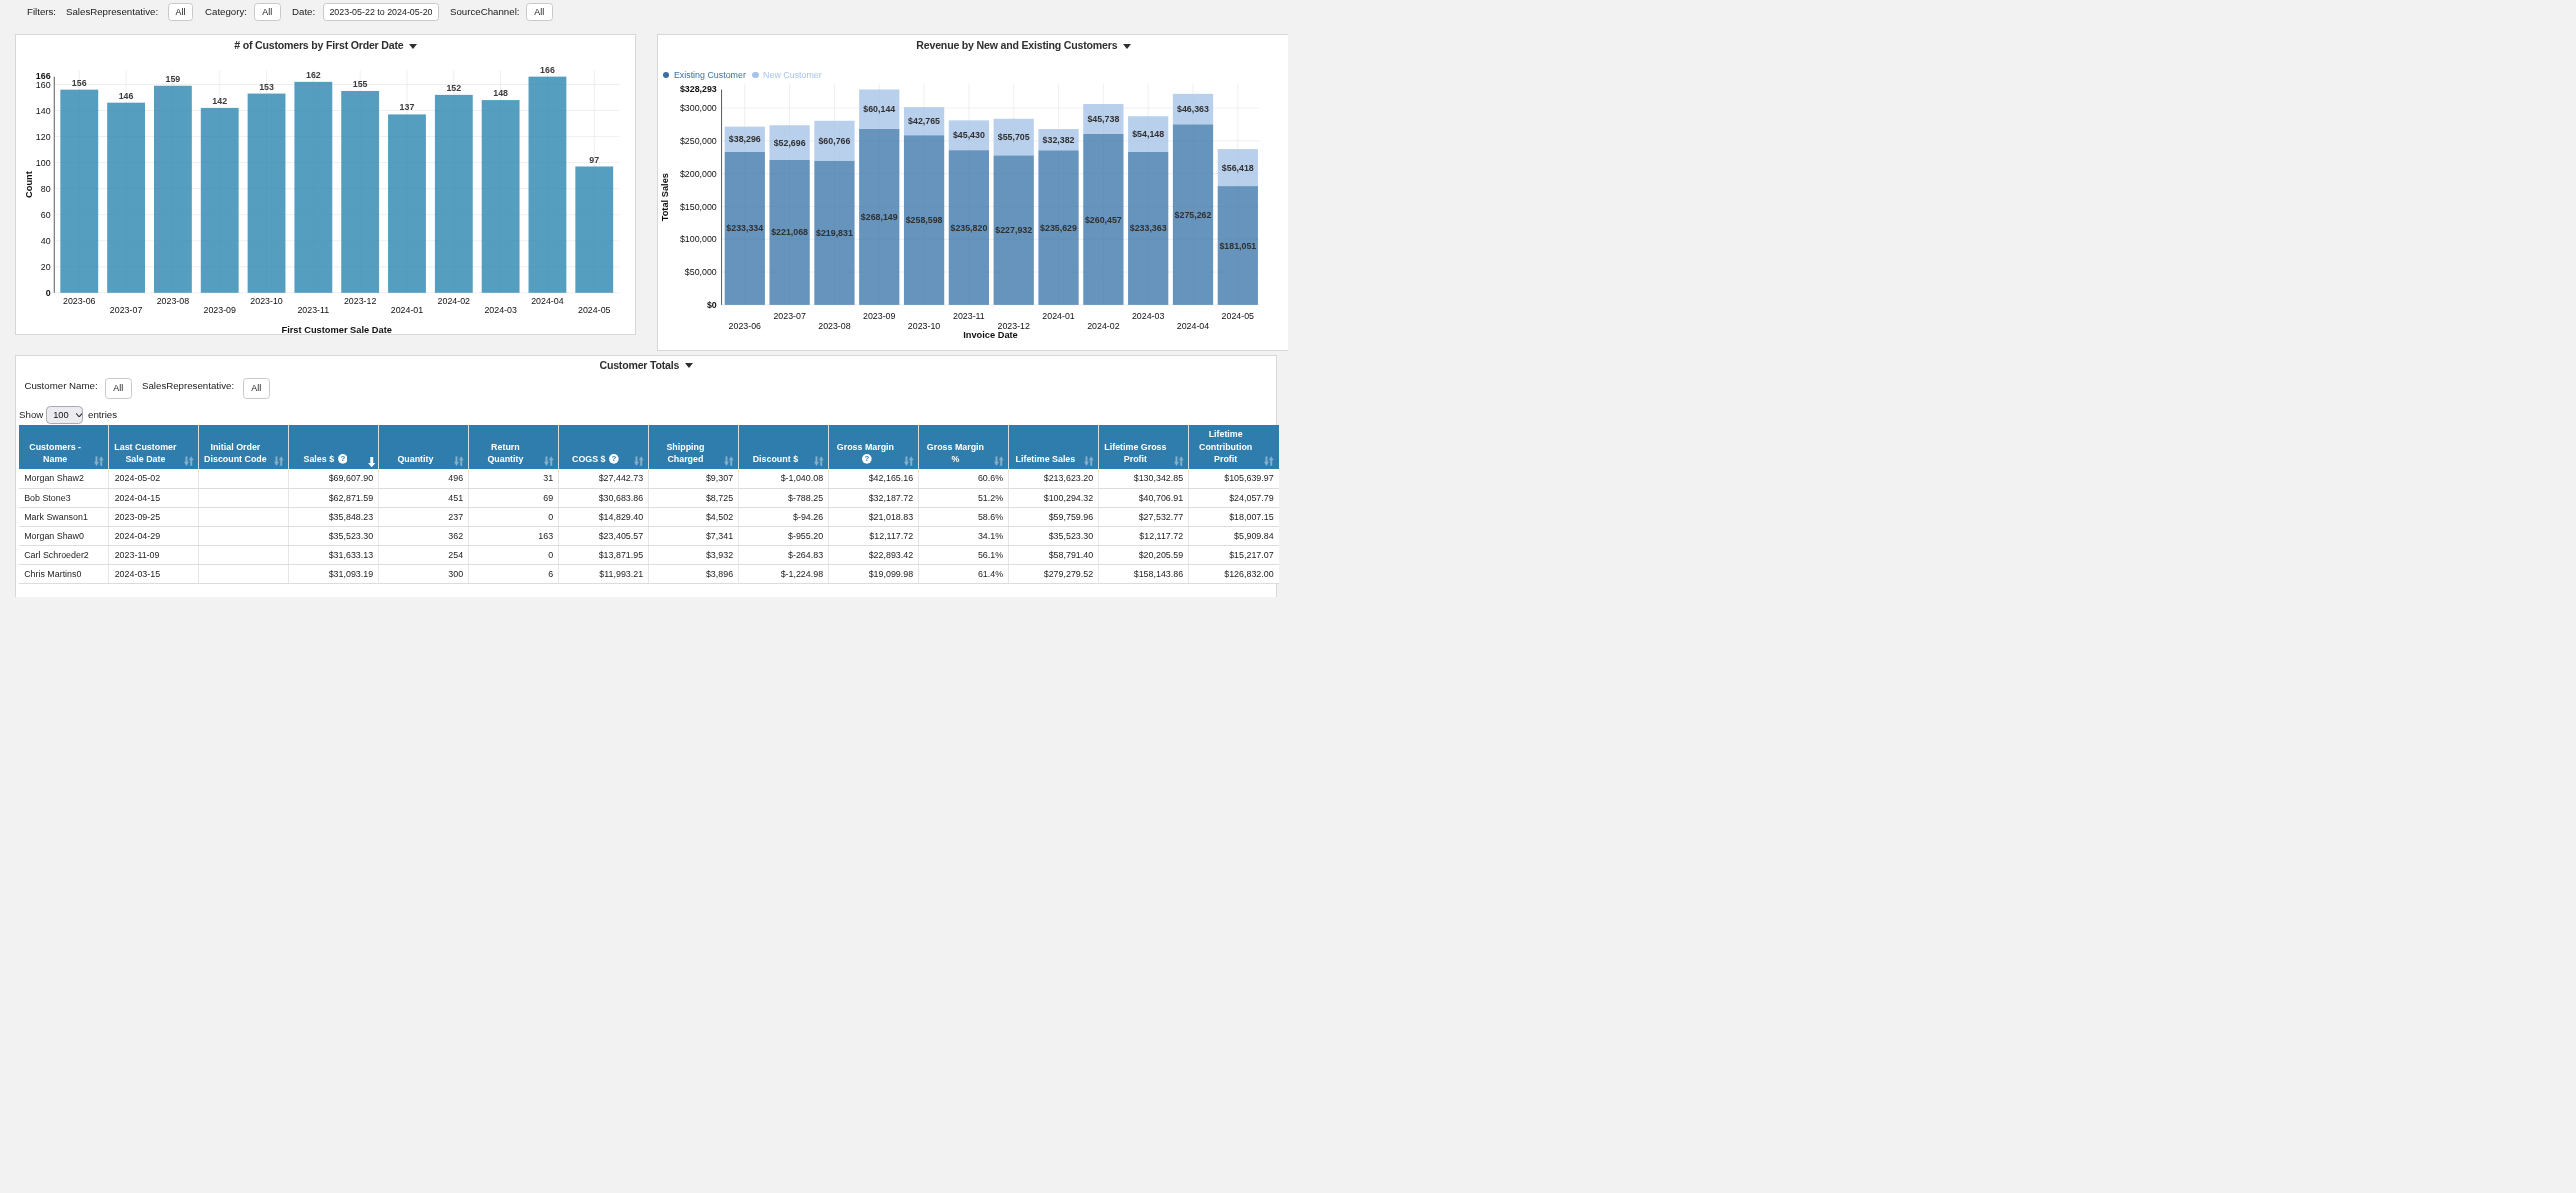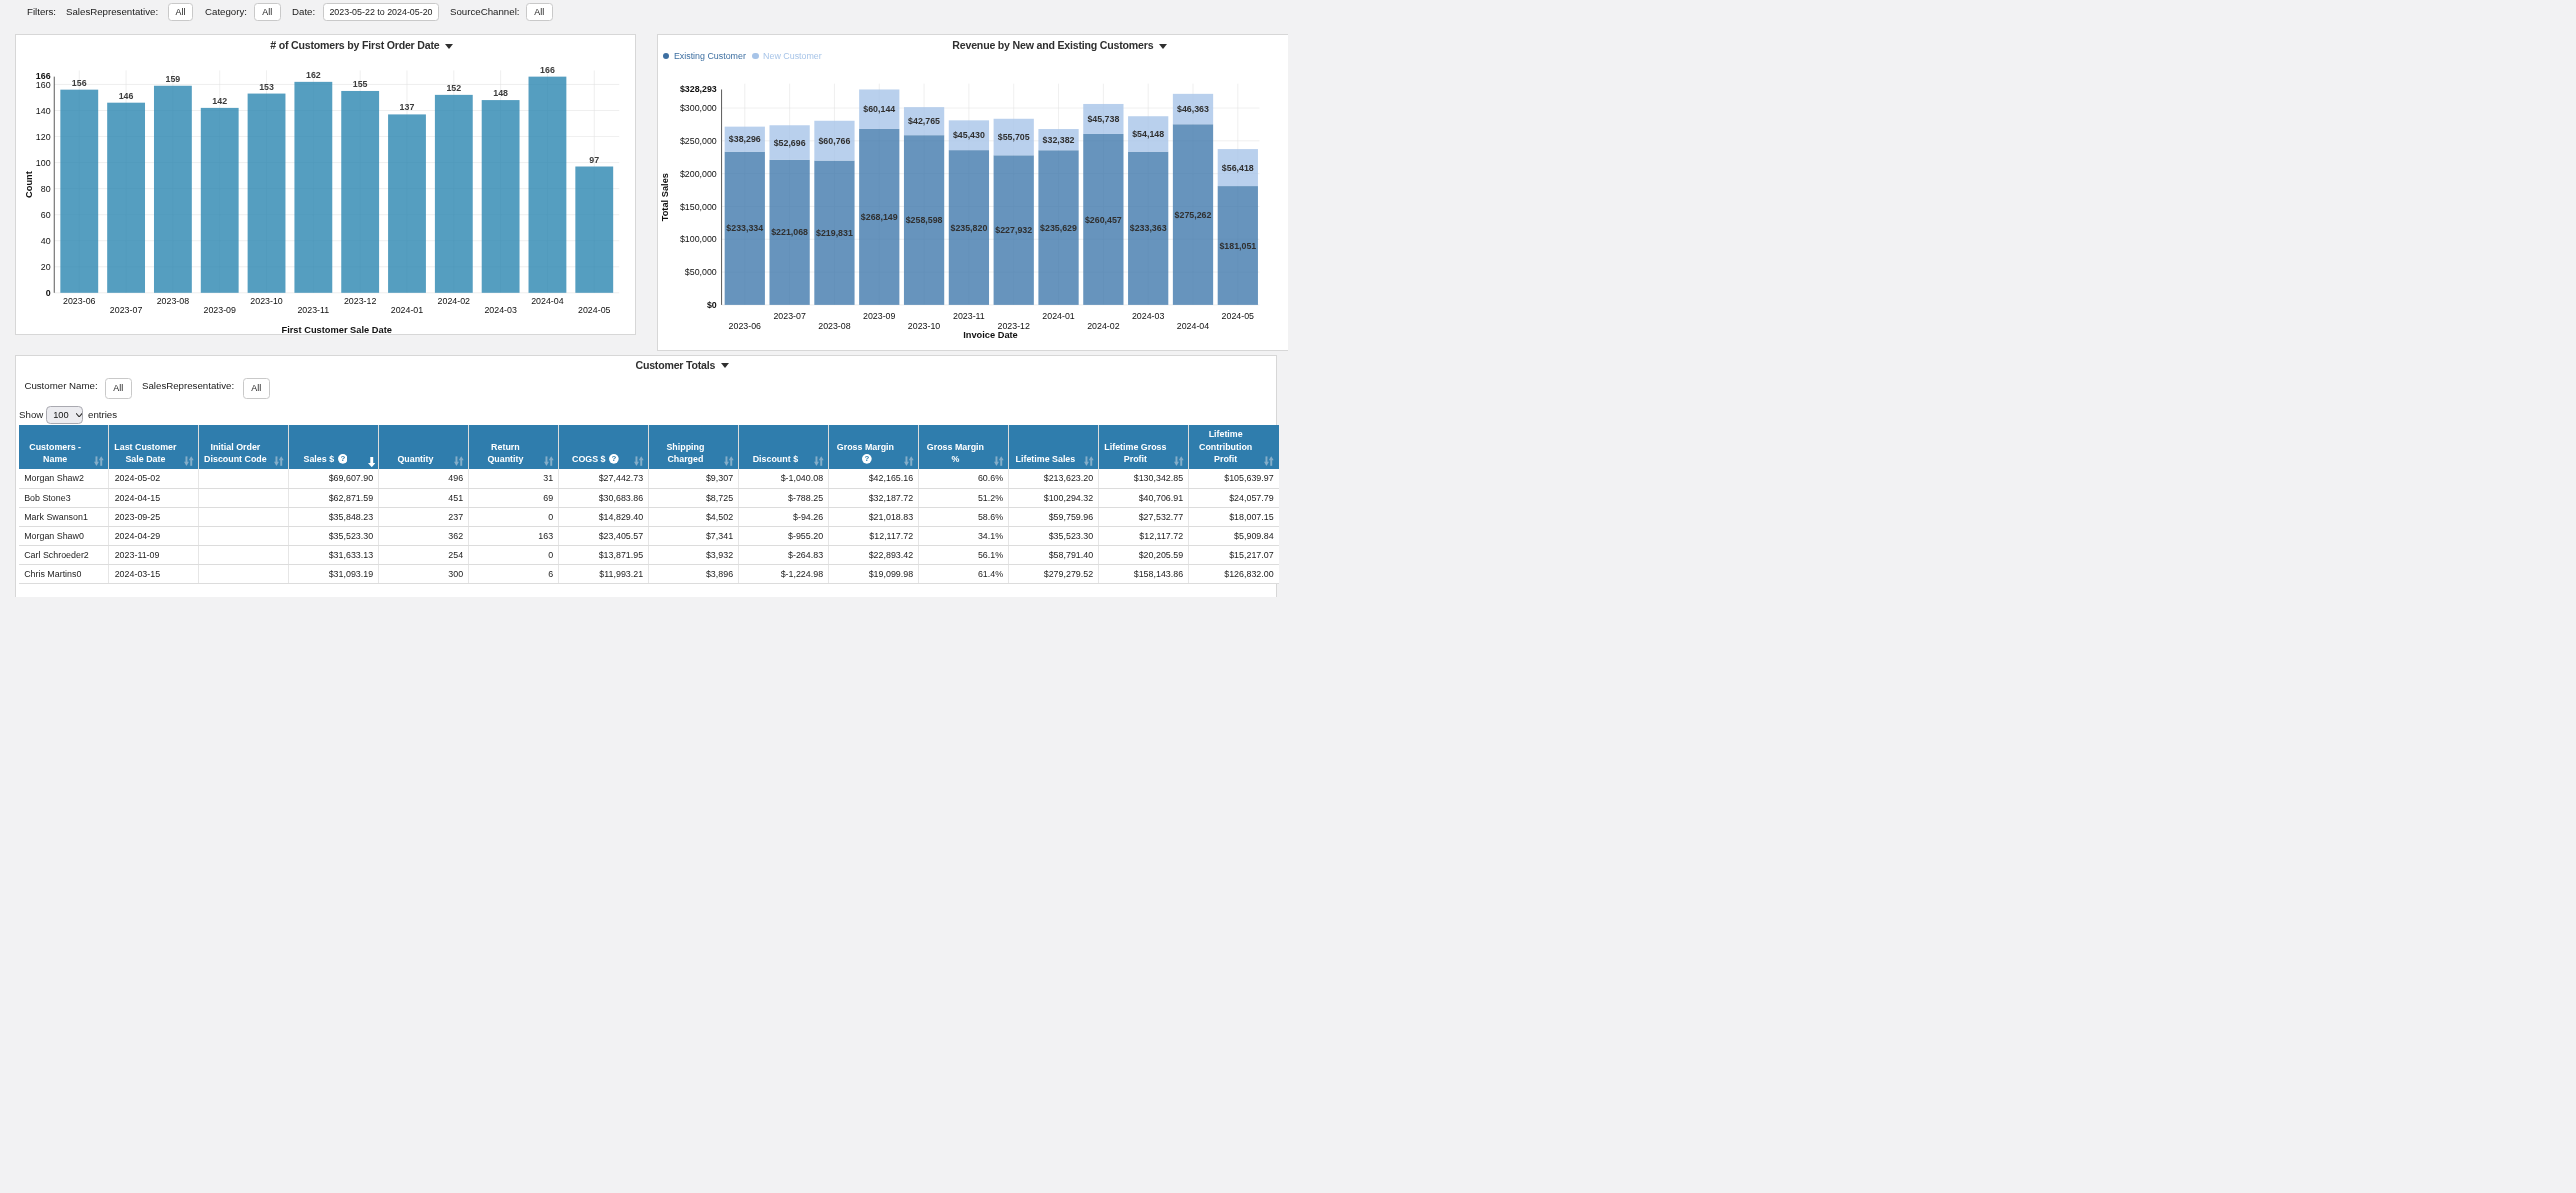--- a/index.html
+++ b/index.html
@@ -1,17 +1,17 @@
 <!DOCTYPE html>
 <html style="font-size:14px"><head><meta charset="utf-8"><style>
 * { margin:0; padding:0; box-sizing:border-box; }
 html,body { width:1288px; height:597px; overflow:hidden; background:#f2f2f3;
   font-family:"Liberation Sans",sans-serif; position:relative; }
 .abs { position:absolute; }
-.card { position:absolute; background:#fff; border:0.9px solid #d7d7d7;padding-left:36px; }
+.card { position:absolute; background:#fff; border:0.9px solid #d7d7d7; }
 .btn { position:absolute; height:18px; background:#fff; border:0.9px solid #c9c9c9; border-radius:3.5px;
    font-size:8.9px; color:#1a1a1a; display:flex; align-items:center; justify-content:center; }
 .flab { position:absolute; top:6.2px; font-size:9.7px; color:#1a1a1a; }
 .ctitle { position:absolute; width:100%; top:4.4px; text-align:center; font-size:10.6px; font-weight:bold;
    color:#2f2f2f; letter-spacing:-0.2px; }
 .caret { display:inline-block; width:0; height:0; border-left:4.9px solid transparent;
    border-right:4.9px solid transparent; border-top:5.3px solid #2f2f2f; vertical-align:0.9px; margin-left:5.3px; }
 .dt { border-collapse:collapse; table-layout:fixed; width:1255px; position:absolute; left:2.9px; top:69px; }
 .dt th { position:relative; width:90px; background:#2f7dad; color:#fff; font-size:8.9px; font-weight:bold;
    height:44px; text-align:center; vertical-align:bottom; padding:0 17px 3.5px 0; border-right:1.3px solid #dcdcdc;
@@ -107,21 +107,21 @@
 <text x="494.60" y="303.80" font-size="10" fill="#111" text-anchor="middle">2024-02</text>
 <text x="547.50" y="314.55" font-size="10" fill="#111" text-anchor="middle">2024-03</text>
 <text x="600.40" y="303.80" font-size="10" fill="#111" text-anchor="middle">2024-04</text>
 <text x="653.30" y="314.55" font-size="10" fill="#111" text-anchor="middle">2024-05</text>
 <text x="362.3" y="337" font-size="10.5" font-weight="bold" fill="#111" text-anchor="middle">First Customer Sale Date</text>
 </svg>
 </div>
 
 <div class="card" style="left:657px;top:34px;width:733px;height:317px">
   <div class="ctitle">Revenue by New and Existing Customers<span class="caret"></span></div>
-  <div class="abs" style="left:5.3px;top:16px;font-size:8.9px;color:#3d6fa1;display:flex;align-items:center">
+  <div class="abs" style="left:5.3px;top:35px;font-size:8.9px;color:#3d6fa1;display:flex;align-items:center">
     <span style="width:6.2px;height:6.2px;border-radius:50%;background:#3d6fa1;display:inline-block;margin-right:4.4px"></span>Existing Customer
     <span style="width:6.2px;height:6.2px;border-radius:50%;background:#a7c4e8;display:inline-block;margin:0 4.4px 0 6.6px"></span><span style="color:#a7c4e8">New Customer</span>
   </div>
   <svg width="621" height="317" viewBox="0 0 701.0 358.3" style="position:absolute;left:0;top:0">
 <line x1="97.65" y1="55" x2="97.65" y2="305.05" stroke="#e0e0e0" stroke-width="0.6"></line>
 <line x1="148.31" y1="55" x2="148.31" y2="305.05" stroke="#e0e0e0" stroke-width="0.6"></line>
 <line x1="198.97" y1="55" x2="198.97" y2="305.05" stroke="#e0e0e0" stroke-width="0.6"></line>
 <line x1="249.63" y1="55" x2="249.63" y2="305.05" stroke="#e0e0e0" stroke-width="0.6"></line>
 <line x1="300.29" y1="55" x2="300.29" y2="305.05" stroke="#e0e0e0" stroke-width="0.6"></line>
 <line x1="350.95" y1="55" x2="350.95" y2="305.05" stroke="#e0e0e0" stroke-width="0.6"></line>

